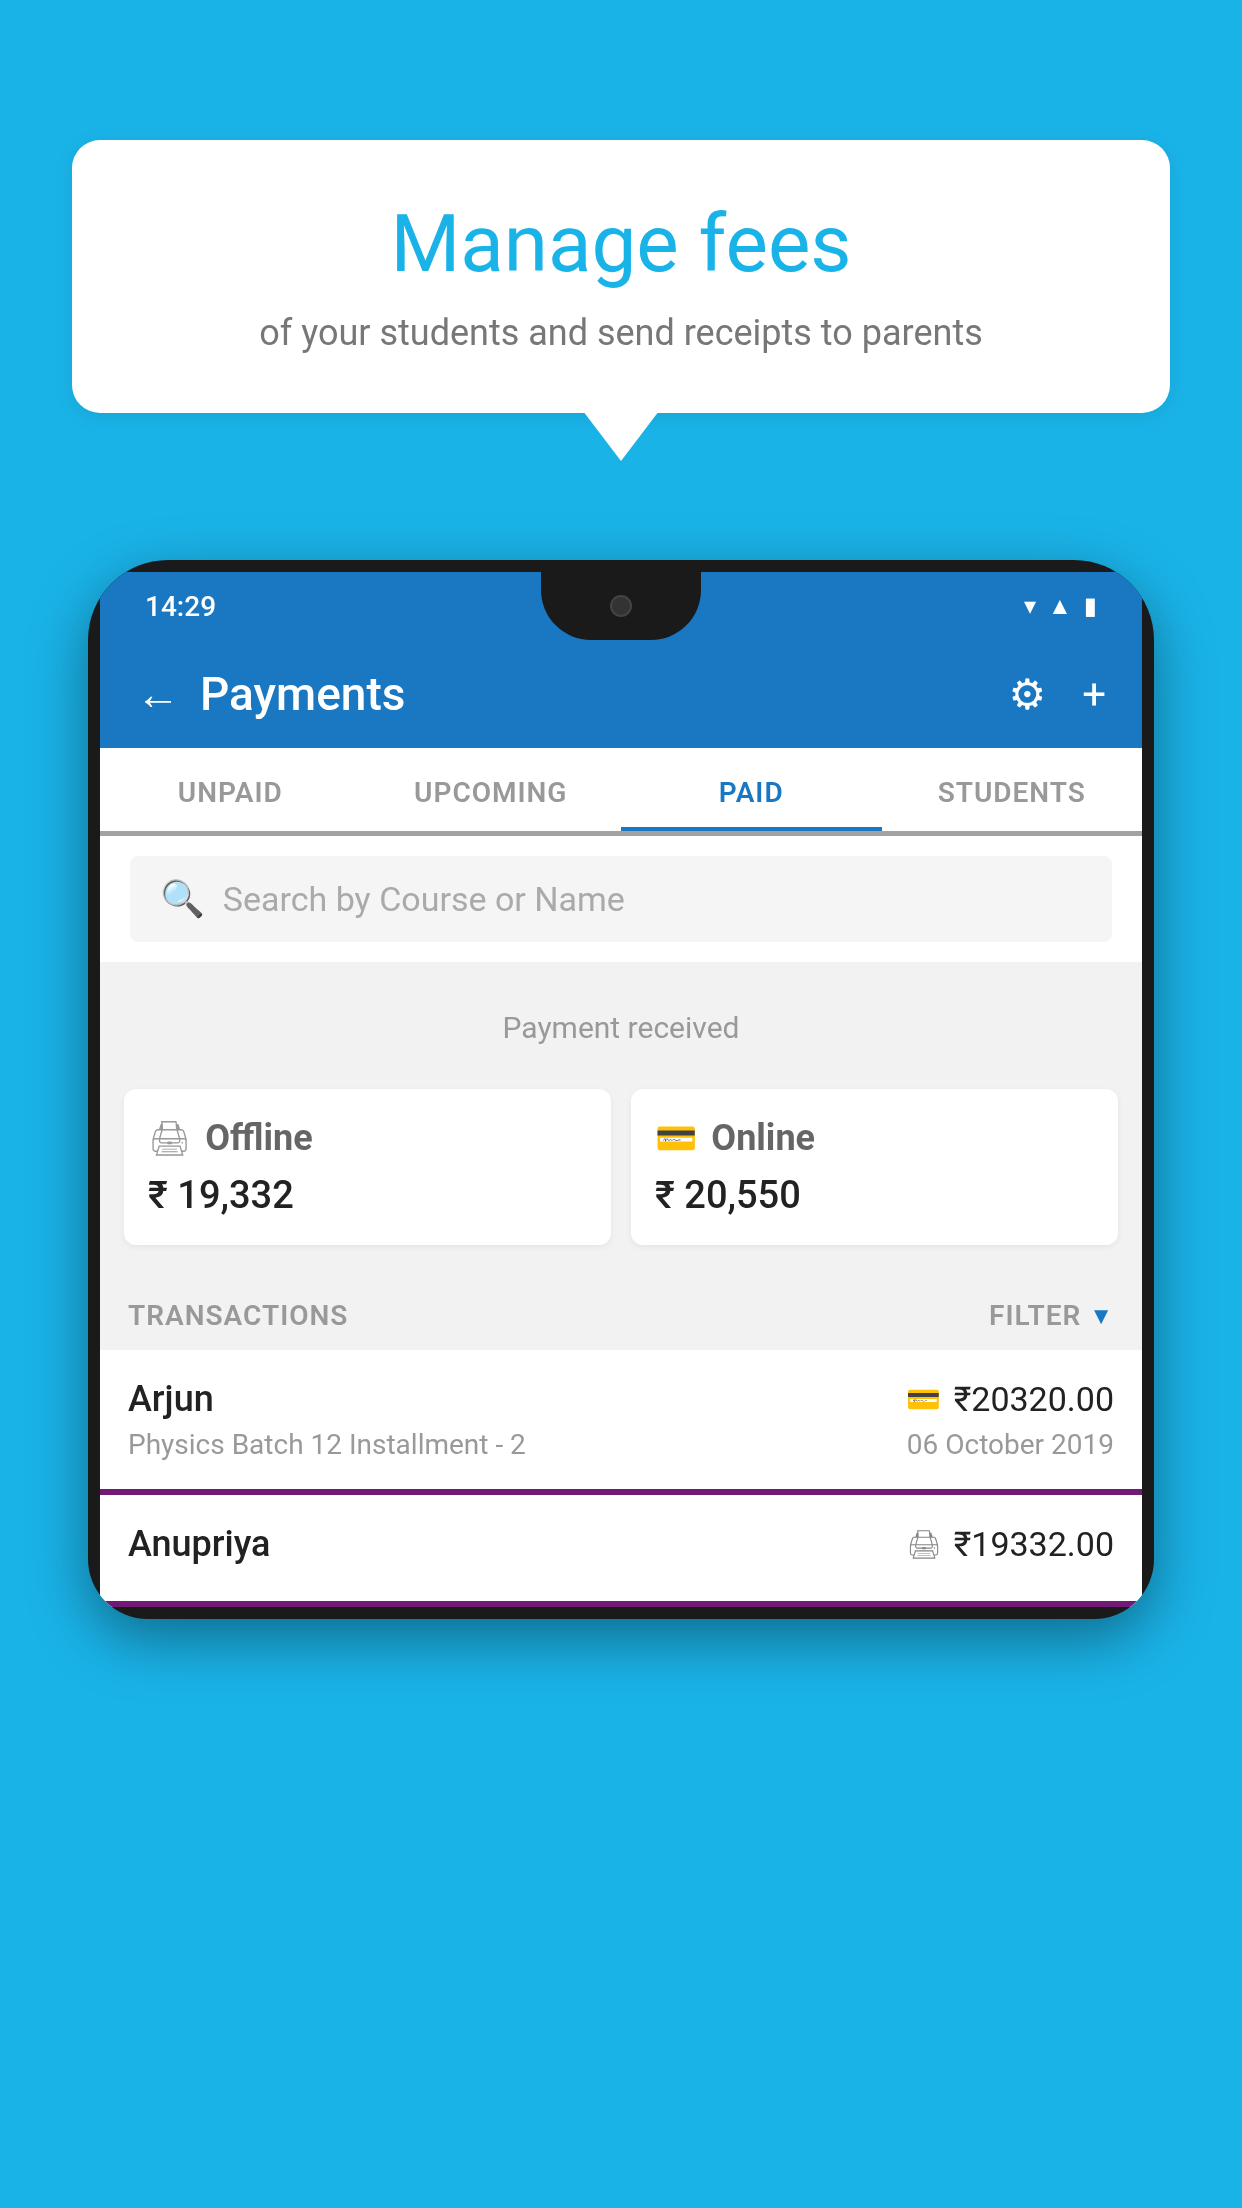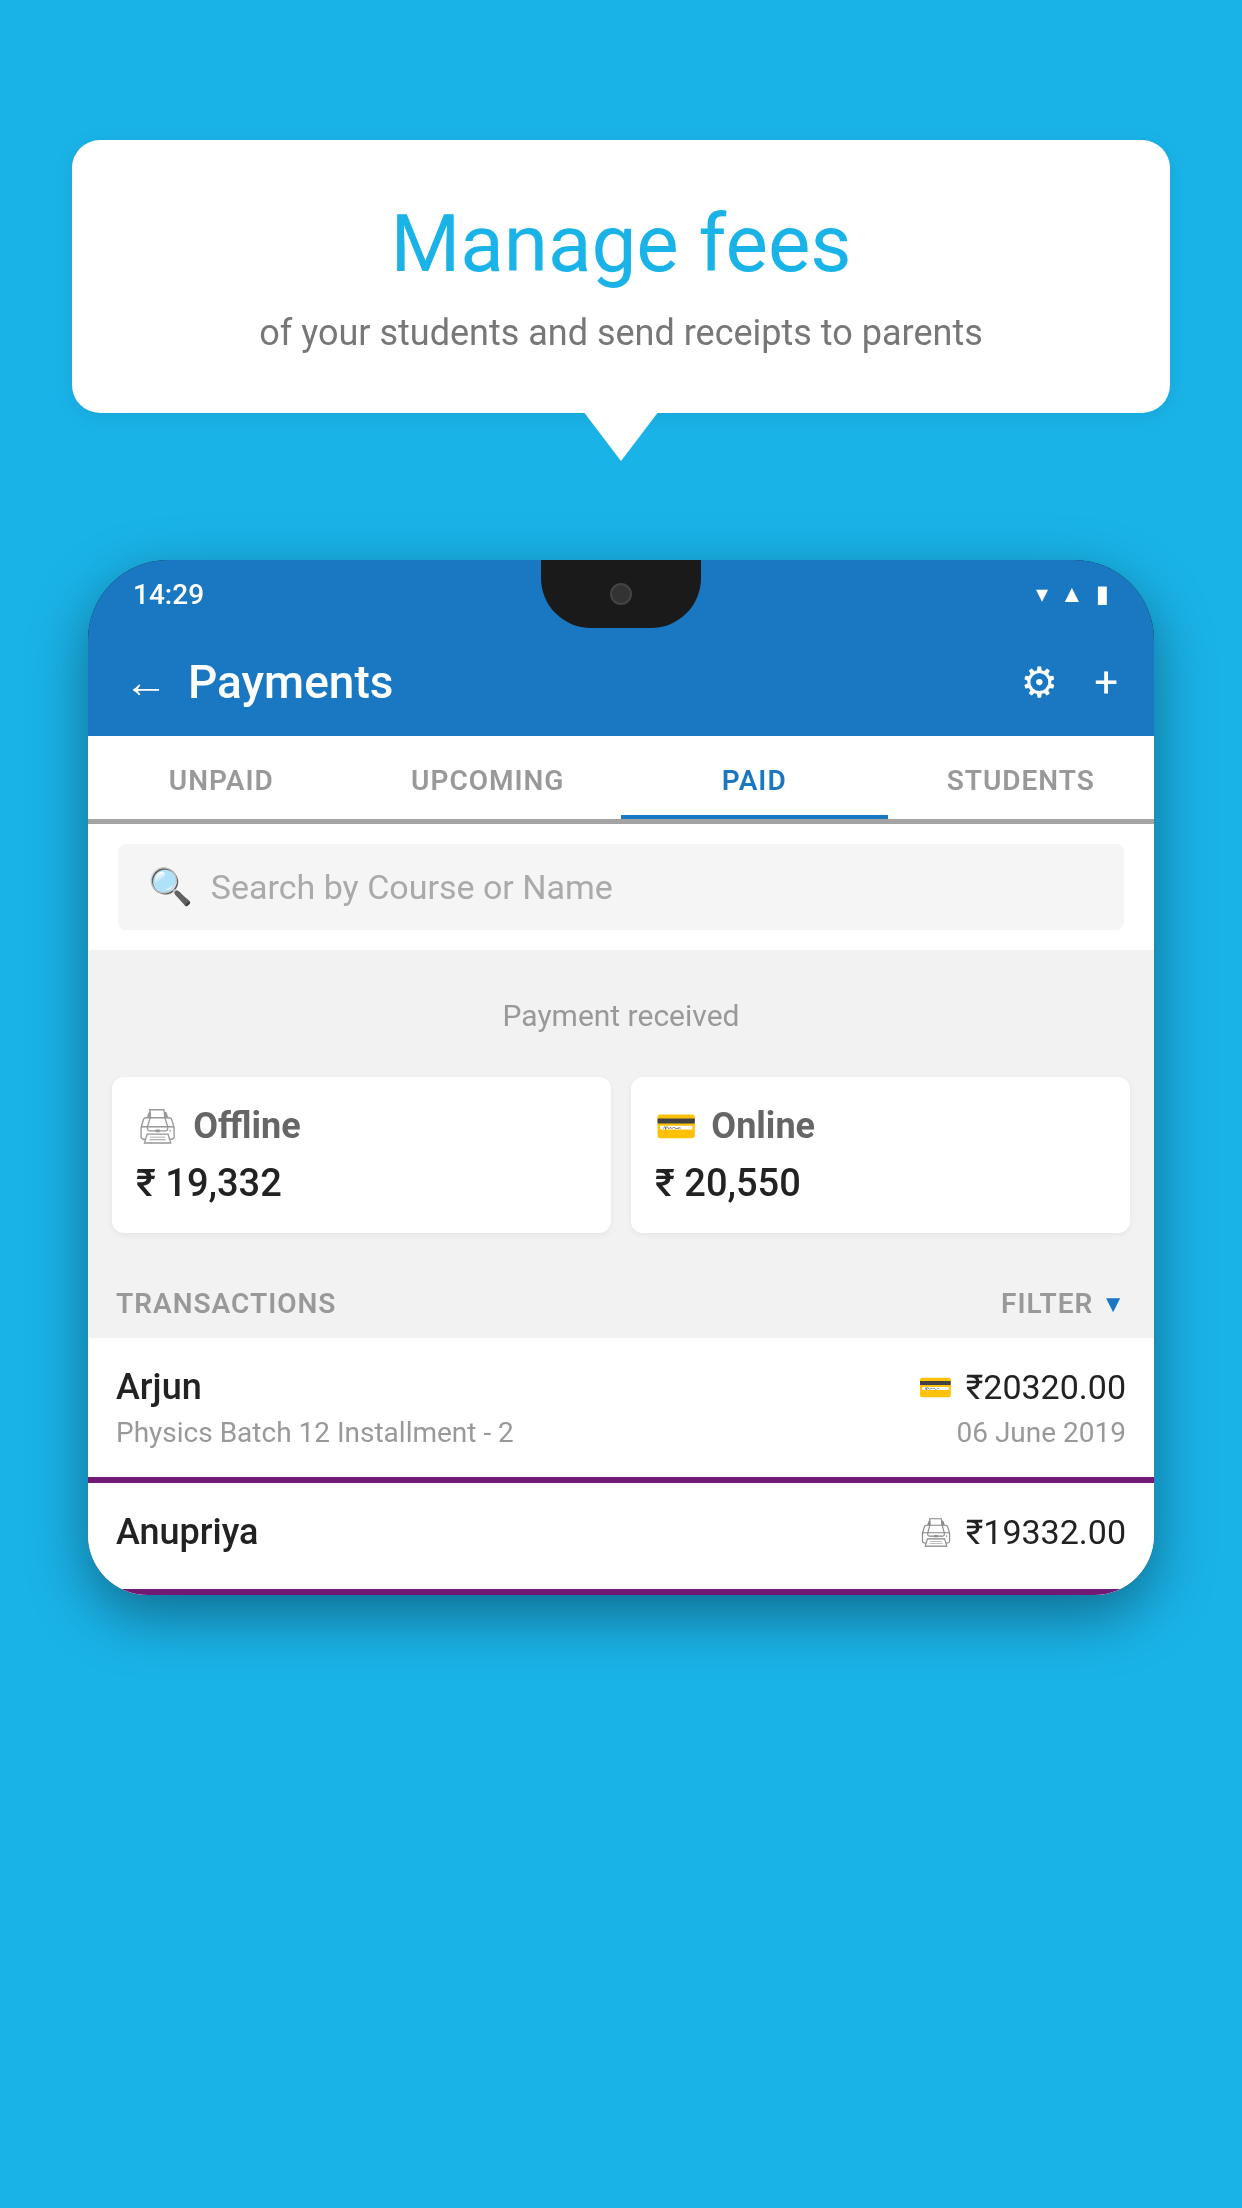--- a/index.html
+++ b/index.html
@@ -63,21 +63,21 @@
       position: absolute;
       top: 560px;
       left: 88px;
       right: 88px;
       bottom: 0;
     }
 
     .phone-frame {
       background: #1a1a1a;
       border-radius: 80px 80px 60px 60px;
-      padding: 0;
+      padding: 12px;
       position: relative;
       overflow: hidden;
       box-shadow: 0 20px 60px rgba(0,0,0,0.4);
     }
 
     
     .status-bar {
       background: #1a78c2;
       height: 68px;
       display: flex;
@@ -453,21 +453,21 @@
       <div class="transaction-row">
         <div class="transaction-top">
           <span class="transaction-name">Arjun</span>
           <div class="transaction-amount-wrapper">
             <span class="transaction-amount-icon">💳</span>
             <span class="transaction-amount">₹20320.00</span>
           </div>
         </div>
         <div class="transaction-bottom">
           <span class="transaction-detail">Physics Batch 12 Installment - 2</span>
-          <span class="transaction-date">06 June 2019</span>
+          <span class="transaction-date">06 October 2019</span>
         </div>
       </div>
 
       <div class="transaction-row">
         <div class="transaction-top">
           <span class="transaction-name">Anupriya</span>
           <div class="transaction-amount-wrapper">
             <span class="transaction-amount-icon">🖨</span>
             <span class="transaction-amount">₹19332.00</span>
           </div>

